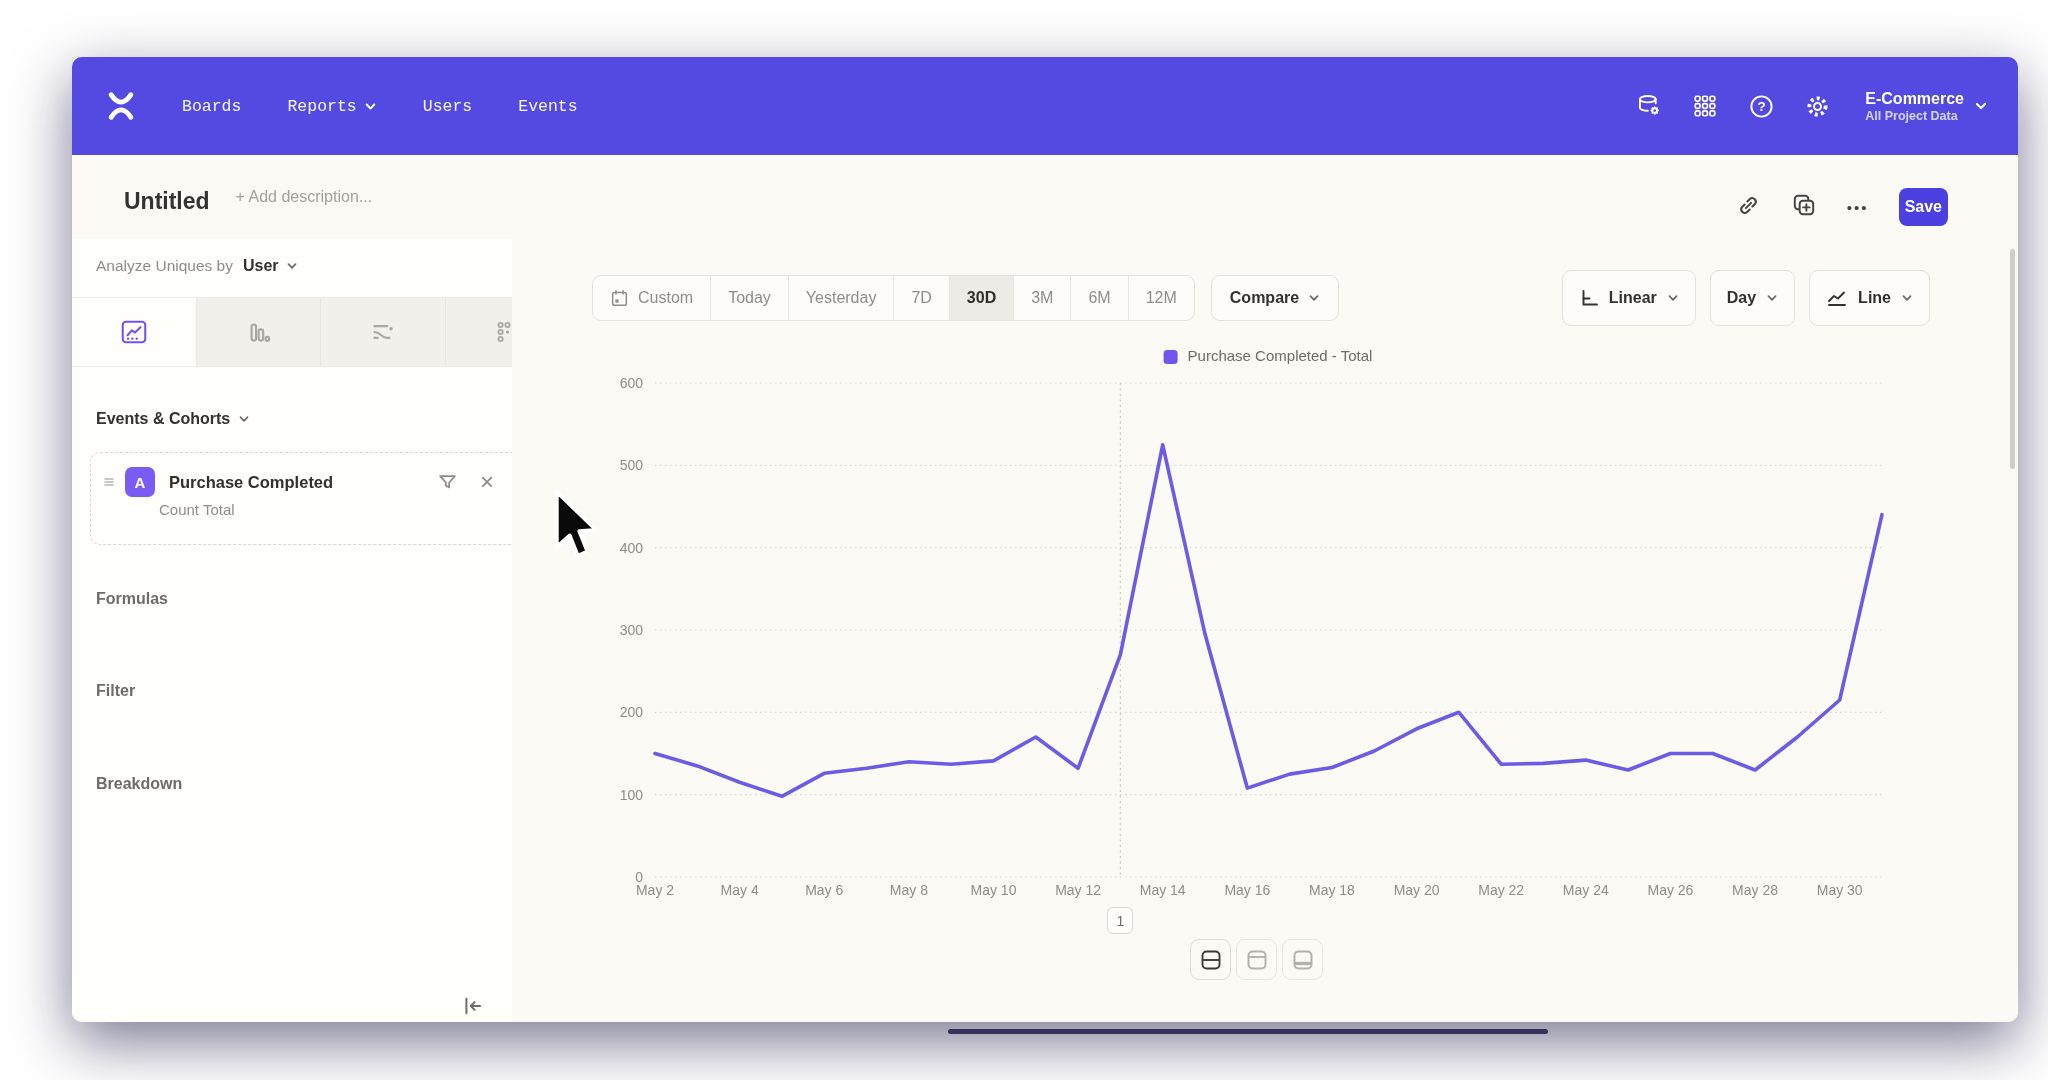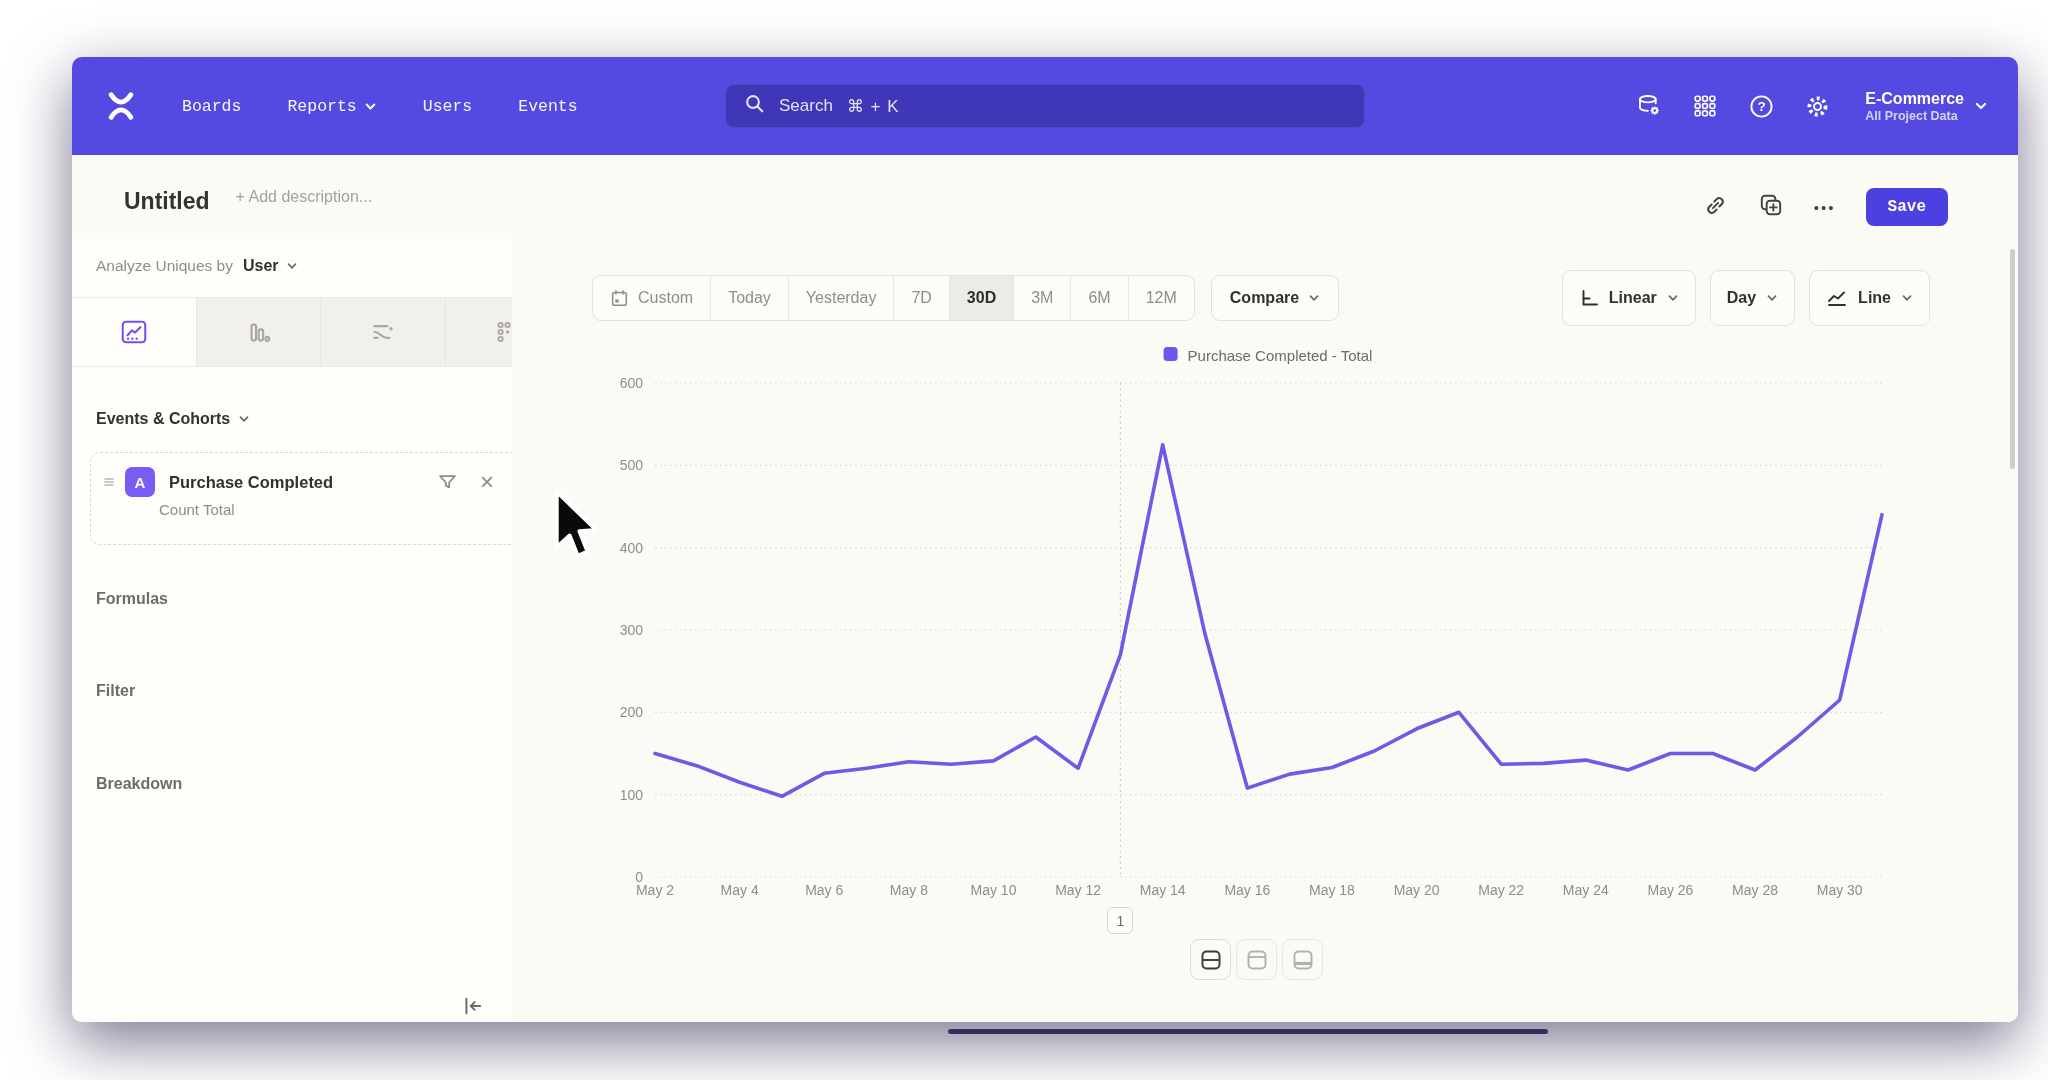--- a/index.html
+++ b/index.html
@@ -42,22 +42,22 @@
   .titlebar {
     position:absolute; left:0; top:98px; right:0; height:68px; background:#fbfaf5;
     border-bottom:1px solid #e9e8e2; display:flex; align-items:flex-start; padding:0 70px 0 52px;margin-top:33px;
   }
   .doc-title { font-size:23px; font-weight:700; color:#35332f; }
   .doc-desc  { font-size:16px; color:#a3a19b; margin-left:26px; }
   .title-actions { margin-left:auto; display:flex; align-items:center; gap:30px; color:#454340; }
   .dots { font-size:15px; letter-spacing:2px; color:#454340; cursor:pointer; }
   .save-btn {
     background:#4c40e0; color:#fff; border:none; border-radius:8px;
-    font-size:16px; font-weight:700; padding:10px 22px; cursor:pointer;
-    font-family:Liberation Mono, monospace;
+    font-size:16px; font-weight:700; padding:10px 6px; cursor:pointer;
+    font-family:Liberation Sans, sans-serif;
   }
   
   .sidebar {
     position:absolute; left:0; top:182px; width:498px; bottom:0;
     background:#fffefb; border-right:1px solid #eae9e3;
   }
   .analyze { position:absolute; left:24px; top:18px; display:flex; align-items:center; gap:7px; font-size:15.5px; color:#8f8d87; }
   .analyze b { color:#33312d; font-size:16px; margin-left:3px; }
   .chart-tabs { position:absolute; left:0; top:58px; width:100%; height:70px; display:flex; border-top:1px solid #ecebe5; border-bottom:1px solid #ecebe5; }
   .ctab { flex:1; display:flex; align-items:center; justify-content:center; background:#f1f0ea; border-left:1px solid #e7e6e0; cursor:pointer; }
@@ -88,21 +88,21 @@
     font-family:inherit; font-size:16px; color:#8f8d87; cursor:pointer;
   }
   .seg-btn + .seg-btn { border-left:1px solid #e8e7e1; }
   .seg-btn.active { background:#edebe5; color:#2f2d29; font-weight:700; }
   .compare { margin-left:16px; height:46px; display:flex; align-items:center; gap:9px; padding:0 18px;
     background:#fdfcf9; border:1px solid #e3e2dc; border-radius:9px; font-size:16px; font-weight:700; color:#33312d; cursor:pointer; }
   .tool-right { margin-left:auto; display:flex; align-items:center; gap:14px; }
   .dd { height:56px; display:flex; align-items:center; gap:10px; padding:0 16px;
     background:#fdfcf9; border:1px solid #e3e2dc; border-radius:9px; font-size:16px; font-weight:700; color:#33312d; cursor:pointer; }
   .chev { color:#6e6c66; }
-  .legend { position:absolute; left:756px; top:108px; transform:translateX(-50%); display:flex; align-items:flex-start; gap:10px; font-size:15px; color:#6e6c66; }
+  .legend { position:absolute; left:756px; top:108px; transform:translateX(-50%); display:flex; align-items:flex-end; gap:10px; font-size:15px; color:#6e6c66; }
   .legend .sq { width:14px; height:14px; border-radius:3.5px; }
   #chart-svg { position:absolute; left:0; top:0; }
   .tick { font-size:14px; fill:#8f8d87; font-family:"Liberation Sans","DejaVu Sans",sans-serif; }
   .ann-badge { position:absolute; width:26px; height:27px; border:1px solid #d9d7d0; border-radius:6px; background:#fdfcf9;
     display:flex; align-items:center; justify-content:center; font-size:14px; color:#6e6c66; }
   .layout-toggles { position:absolute; left:678px; top:700px; display:flex; gap:5px; }
   .lt { width:41px; height:41px; border:1px solid #e7e6e0; border-radius:9px; background:transparent; display:flex; align-items:center; justify-content:center; cursor:pointer; }
   .lt.active { border-color:#dcdbd5; }
   .scroll-thumb { position:absolute; right:3px; top:192px; width:5px; height:220px; border-radius:3px; background:#cfcec8; }
   .home-bar { position:absolute; left:948px; top:1029px; width:600px; height:5px; border-radius:3px; background:#201b4e; opacity:.85; }
@@ -131,30 +131,20 @@
           </svg>
         </div>
         <div class="nav-item">
           <span>Users</span>
         </div>
         <div class="nav-item">
           <span>Events</span>
         </div>
       </div>
 
-    <div class="search">
-      <span>
-        <svg width="21" height="21" viewBox="0 0 20 20" fill="none">
-            <circle cx="8.6" cy="8.6" r="5.6" stroke="rgba(255,255,255,.85)" stroke-width="2"></circle>
-            <path d="M13 13 L17.4 17.4" stroke="rgba(255,255,255,.85)" stroke-width="2" stroke-linecap="round"></path>
-          </svg>
-      </span>
-      <span>Search</span>
-      <span class="shortcut">⌘ + K</span>
-    </div>
 
     <div class="nav-right">
       <div class="nav-ic">
         <svg width="27" height="27" viewBox="0 0 24 24" fill="none" stroke="#fff" stroke-width="1.7">
           <ellipse cx="10.5" cy="5.5" rx="7" ry="2.8"></ellipse>
           <path d="M3.5 5.5 V13 c0 1.55 3.1 2.8 7 2.8" stroke-linecap="round"></path>
           <path d="M17.5 5.5 V9.2" stroke-linecap="round"></path>
           <circle cx="16.6" cy="15.6" r="2.1"></circle>
           <path d="M16.6 11.9v1.2M16.6 18.1v1.2M12.9 15.6h1.2M19.1 15.6h1.2M14 13l.9.9M18.3 17.3l.9.9M19.2 13l-.9.9M14.9 17.3l-.9.9" stroke-width="1.3"></path>
         </svg>

